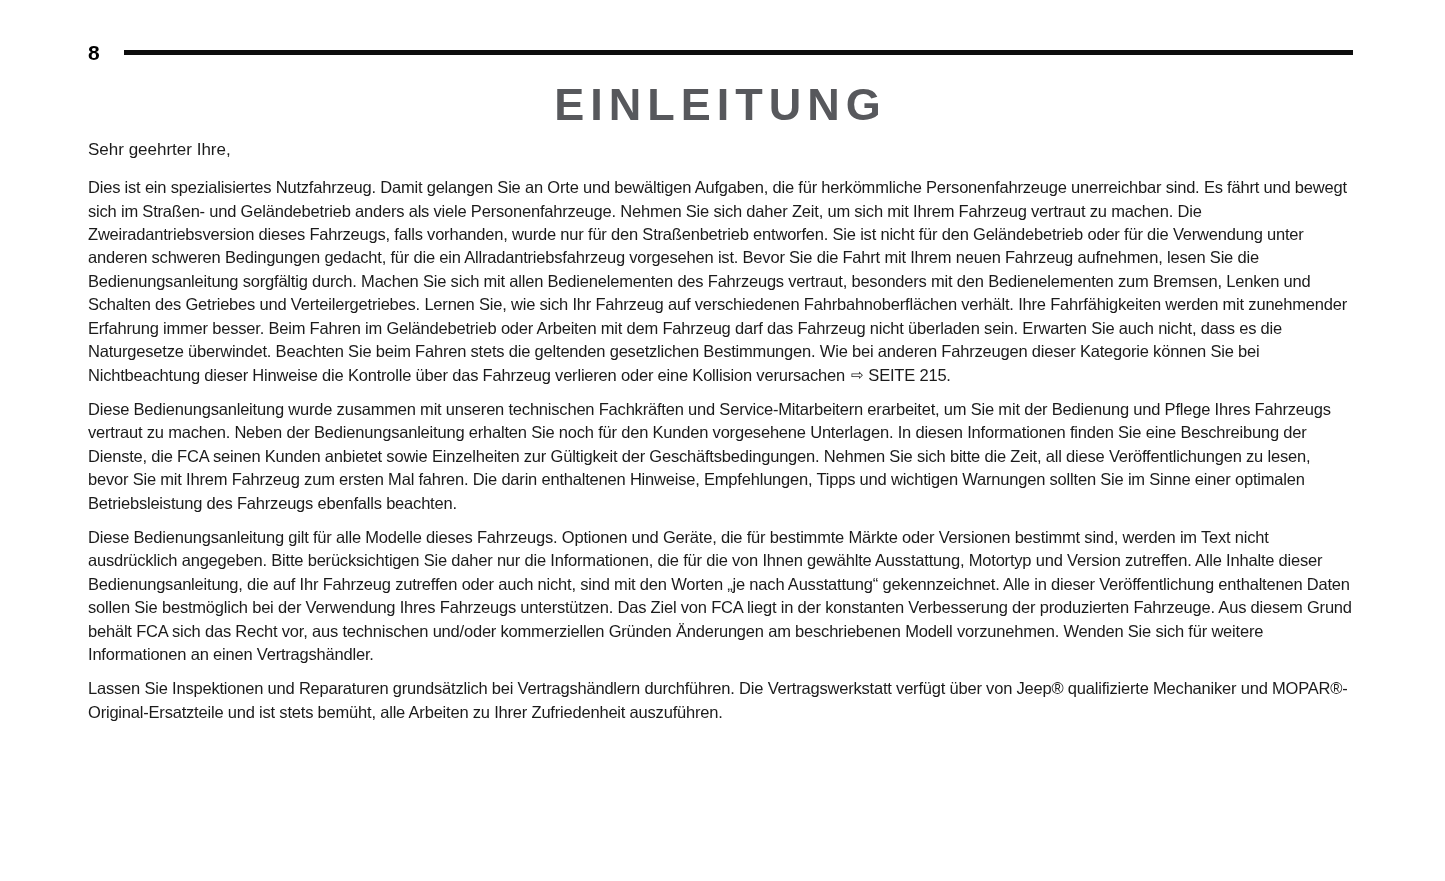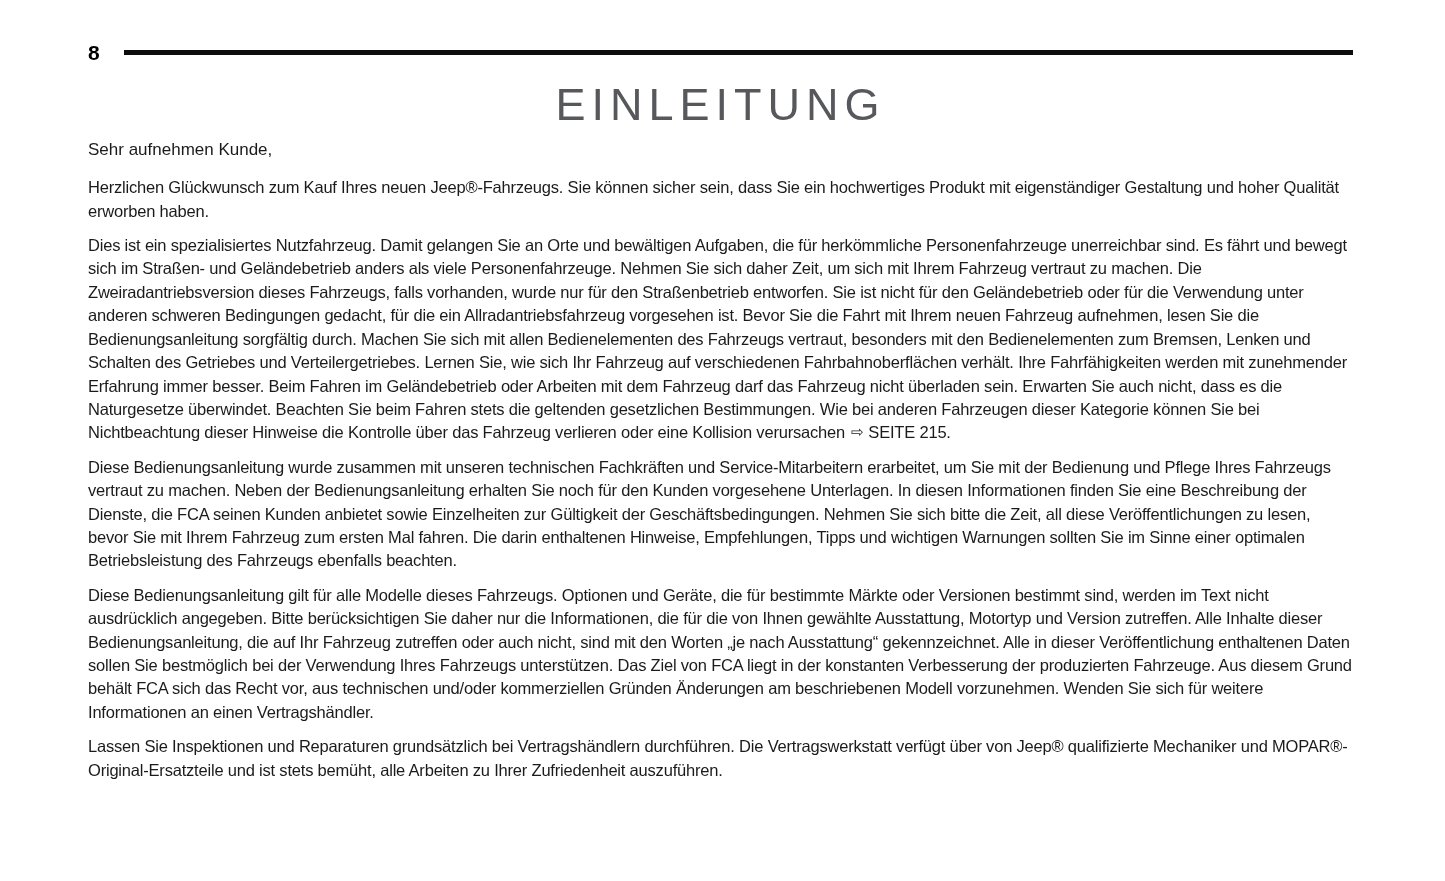--- a/index.html
+++ b/index.html
@@ -35,21 +35,21 @@
   }
   .header-rule {
     flex: 1 1 auto;
     height: 5px;
     background: #0d0d0d;
   }
   .page-title {
     text-align: center;
     color: #57585c;
     font-size: 45px;
-    font-weight: normal;
+    font-weight: bold;
     letter-spacing: 6px;
     line-height: 1.05;
     margin: 0 0 10px 0;
   }
   .greeting {
     font-size: 17px;
     line-height: 23px;
     margin: 0 0 15px 0;
   }
   p.body-par {
@@ -76,25 +76,22 @@
 
 <div class="page">
 
   <div class="header-row">
     <span class="page-number">8</span>
     <div class="header-rule"></div>
   </div>
 
   <h1 class="page-title">EINLEITUNG</h1>
 
-  <div class="greeting">Sehr aufnehmen Kunde,</div>
+  <div class="greeting">Sehr geehrter Ihre,</div>
 
-  <p class="body-par">
-    <span>Herzlichen Glückwunsch zum Kauf Ihres neuen Jeep®-Fahrzeugs. Sie können sicher sein, dass Sie ein hochwertiges Produkt mit eigenständiger Gestaltung und hoher Qualität erworben haben.</span>
-  </p>
 
   <p class="body-par">
     <span>Dies ist ein spezialisiertes Nutzfahrzeug. Damit gelangen Sie an Orte und bewältigen Aufgaben, die für herkömmliche Personenfahrzeuge unerreichbar sind. Es fährt und bewegt sich im Straßen- und Geländebetrieb anders als viele Personenfahrzeuge. Nehmen Sie sich daher Zeit, um sich mit Ihrem Fahrzeug vertraut zu machen. Die Zweiradantriebsversion dieses Fahrzeugs, falls vorhanden, wurde nur für den Straßenbetrieb entworfen. Sie ist nicht für den Geländebetrieb oder für die Verwendung unter anderen schweren Bedingungen gedacht, für die ein Allradantriebsfahrzeug vorgesehen ist. Bevor Sie die Fahrt mit Ihrem neuen Fahrzeug aufnehmen, lesen Sie die Bedienungsanleitung sorgfältig durch. Machen Sie sich mit allen Bedienelementen des Fahrzeugs vertraut, besonders mit den Bedienelementen zum Bremsen, Lenken und Schalten des Getriebes und Verteilergetriebes. Lernen Sie, wie sich Ihr Fahrzeug auf verschiedenen Fahrbahn­oberflächen verhält. Ihre Fahrfähigkeiten werden mit zunehmender Erfahrung immer besser. Beim Fahren im Geländebetrieb oder Arbeiten mit dem Fahrzeug darf das Fahrzeug nicht überladen sein. Erwarten Sie auch nicht, dass es die Naturgesetze überwindet. Beachten Sie beim Fahren stets die geltenden gesetzlichen Bestimmungen. Wie bei anderen Fahrzeugen dieser Kategorie können Sie bei Nichtbeachtung dieser Hinweise die Kontrolle über das Fahrzeug verlieren oder eine Kollision verursachen</span><span class="pageref"><span class="ref-arrow-icon">⇨</span><span>SEITE 215.</span></span>
   </p>
 
   <p class="body-par">
     <span>Diese Bedienungsanleitung wurde zusammen mit unseren technischen Fachkräften und Service-Mitarbeitern erarbeitet, um Sie mit der Bedienung und Pflege Ihres Fahrzeugs vertraut zu machen. Neben der Bedienungsanleitung erhalten Sie noch für den Kunden vorgesehene Unterlagen. In diesen Informationen finden Sie eine Beschreibung der Dienste, die FCA seinen Kunden anbietet sowie Einzelheiten zur Gültigkeit der Geschäftsbedingungen. Nehmen Sie sich bitte die Zeit, all diese Veröffentlichungen zu lesen, bevor Sie mit Ihrem Fahrzeug zum ersten Mal fahren. Die darin enthaltenen Hinweise, Empfehlungen, Tipps und wichtigen Warnungen sollten Sie im Sinne einer optimalen Betriebsleistung des Fahrzeugs ebenfalls beachten.</span>
   </p>
 
   <p class="body-par">

